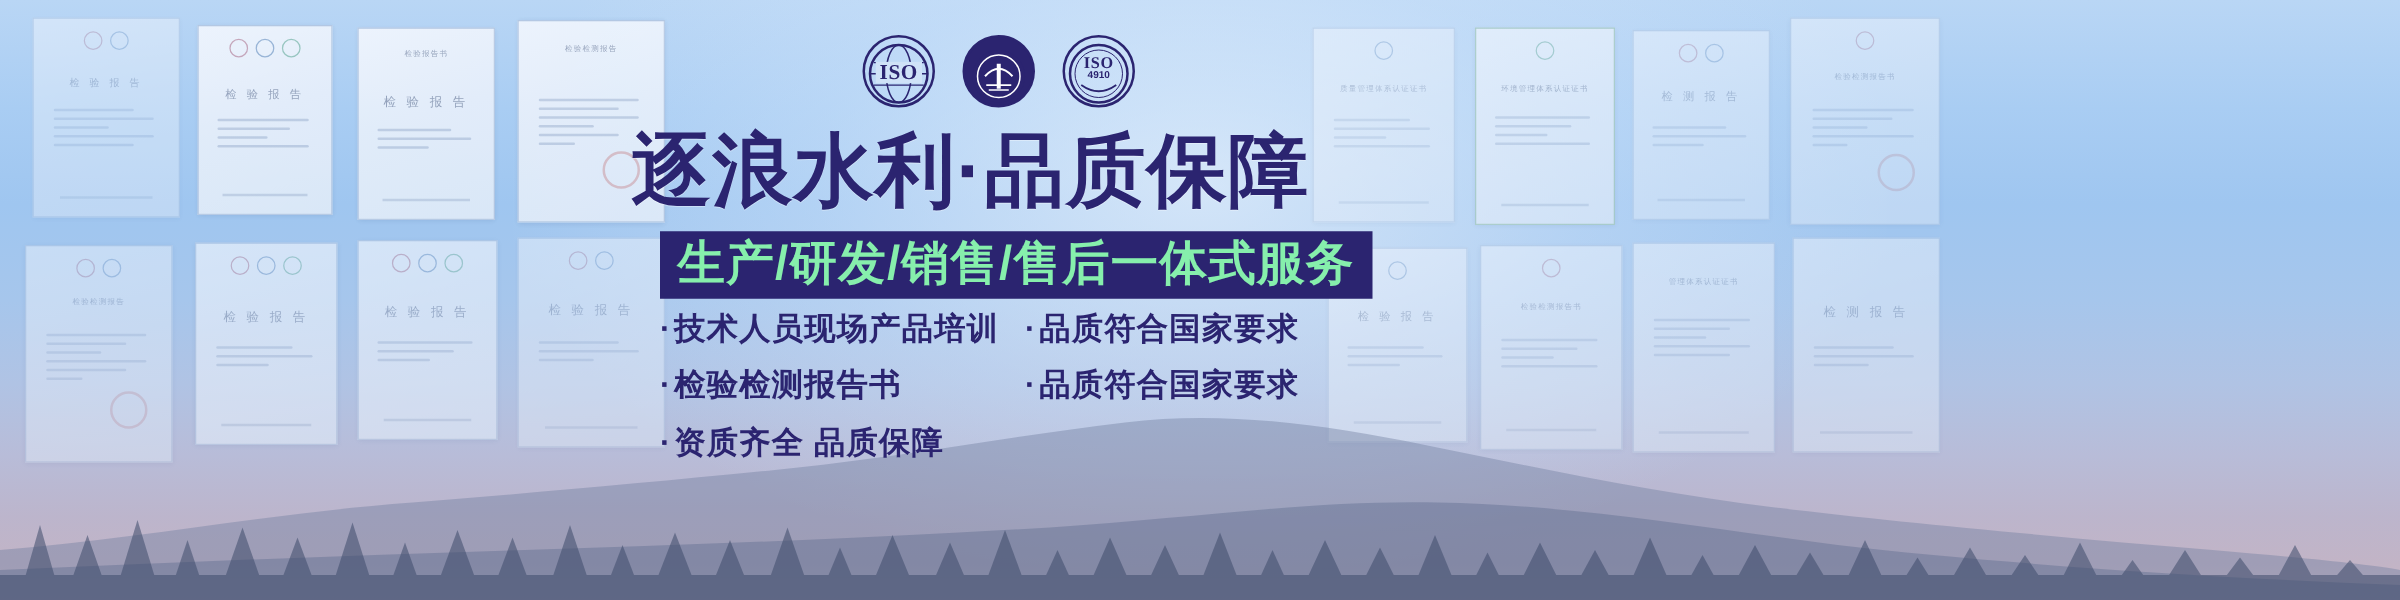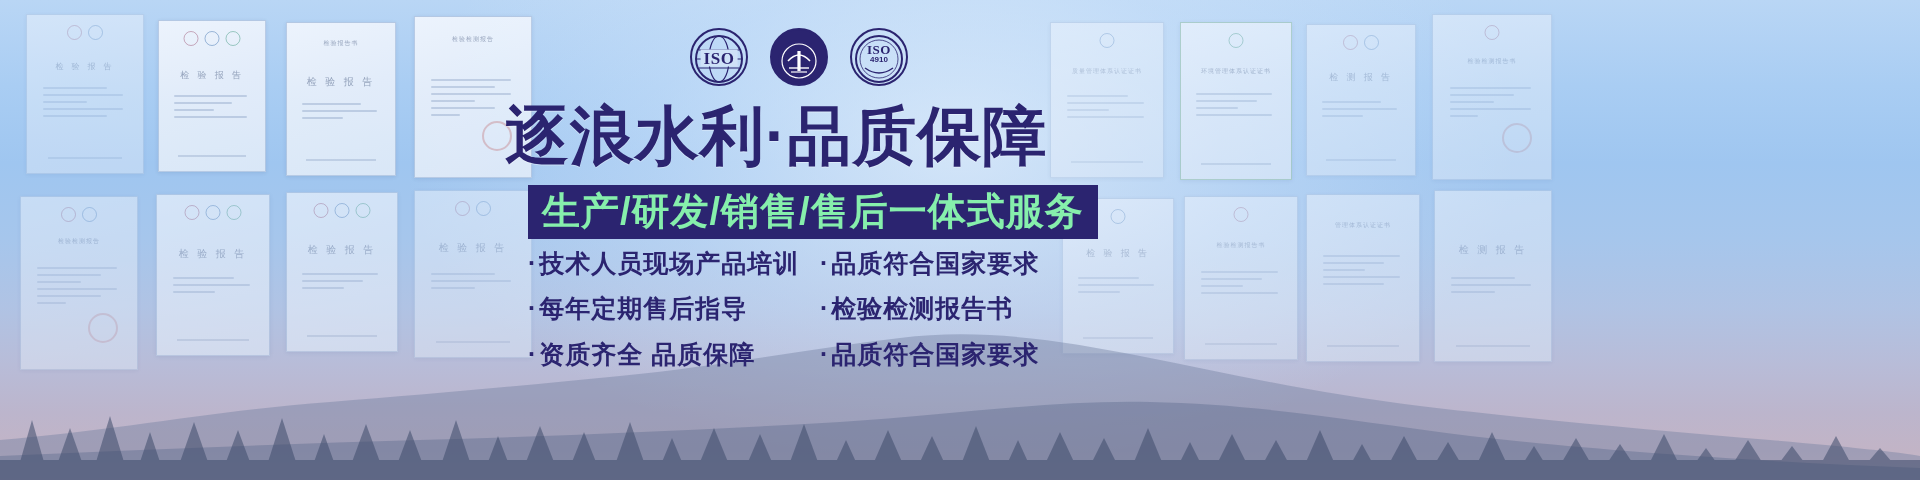--- a/index.html
+++ b/index.html
@@ -529,26 +529,23 @@
   <div class="subtitle-band">生产/研发/销售/售后一体式服务</div>
 
   <div class="features">
     <div class="feature">
       <span class="dot">·</span><span>技术人员现场产品培训</span>
     </div>
     <div class="feature">
       <span class="dot">·</span><span>品质符合国家要求</span>
     </div>
     <div class="feature">
-      <span class="dot">·</span><span>每年定期售后指导</span>
+      <span class="dot">·</span><span>检验检测报告书</span>
     </div>
     <div class="feature">
-      <span class="dot">·</span><span>检验检测报告书</span>
+      <span class="dot">·</span><span>品质符合国家要求</span>
     </div>
     <div class="feature">
       <span class="dot">·</span><span>资质齐全 品质保障</span>
     </div>
-    <div class="feature">
-      <span class="dot">·</span><span>品质符合国家要求</span>
-    </div>
   </div>
 
 </div>
 
 </body></html>

